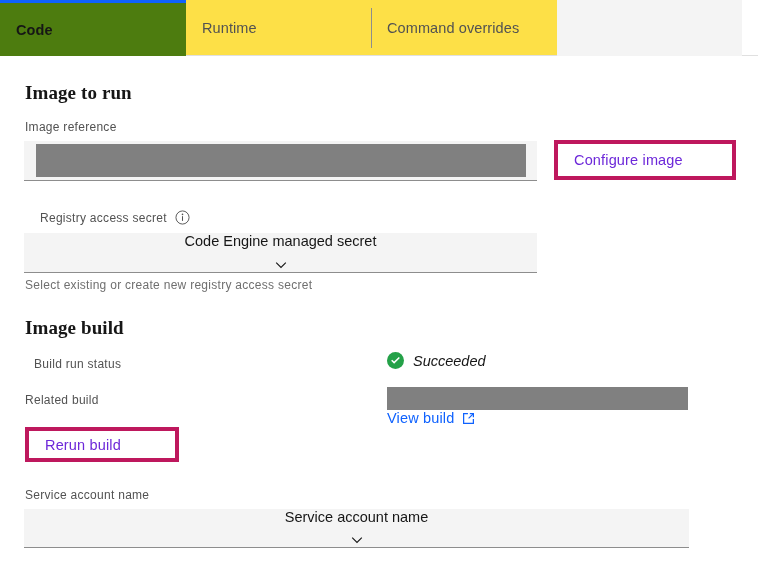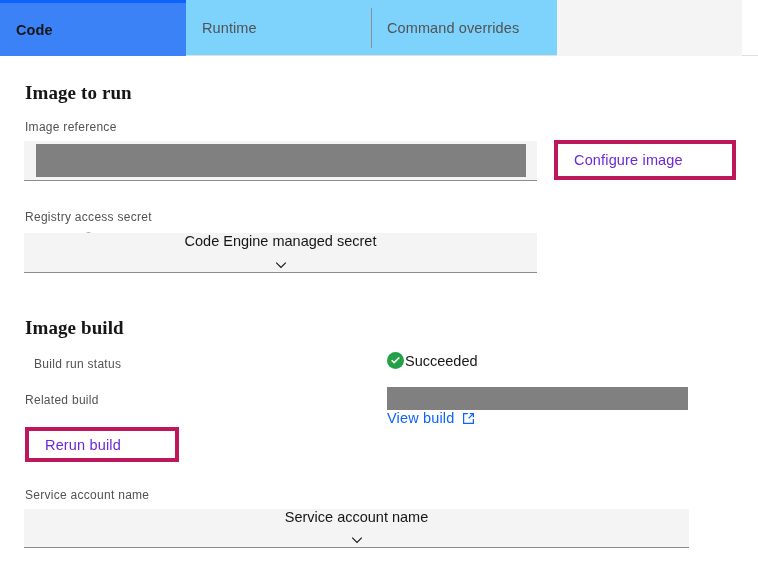--- a/index.html
+++ b/index.html
@@ -25,41 +25,41 @@
     height: 56px;
     display: flex;
     align-items: stretch;
     background: #f4f4f4;
   }
 
   .tab {
     display: flex;
     align-items: center;
     height: 56px;
-    background: #7dd3fc;
+    background: #fde047;
     color: #525252;
     font-size: 14.5px;
     letter-spacing: 0.1px;
     padding: 0 16px;
     position: relative;
     border-bottom: 1px solid #e0e0e0;
     cursor: pointer;
     white-space: nowrap;
   }
 
   .tab + .tab::before {
     content: "";
     position: absolute;
     left: 0; top: 8px;
     width: 1px; height: 40px;
     background: #8d8d8d;
   }
 
   .tab.active {
-    background: #3b82f6;
+    background: #4d7c0f;
     color: #161616;
     font-weight: bold;
     border-top: 3px solid #0f62fe;
     border-bottom: none;
     padding-left: 16px;
   }
   .tab.active::before { display: none; }
   .tab.active + .tab::before { display: none; }
 
   #tab-code   { width: 186px; }
@@ -155,23 +155,24 @@
     text-decoration: none;
     display: inline-flex;
     align-items: center;
     gap: 7px;
     cursor: pointer;
   }
 
   .status-row {
     display: flex;
     align-items: center;
-    gap: 1px;
-    font-size: 14.5px;
-    color: #161616;
+    gap: 9px;
+    font-size: 14.5px;
+    color: #161616;
+    font-style: italic;
   }
 
   .info-icon { display: block; }
 
   
   .abs { position: absolute; }
 </style>
 </head>
 <body>
 
@@ -195,36 +196,37 @@
   <div class="abs label" style="left:25px; top:64px;">Image reference</div>
 
   <div class="abs field" style="left:24px; top:85px; width:513px; height:40px;">
     <div class="redaction" style="left:12px; top:3px; width:490px; height:33px;"></div>
   </div>
 
   <div class="abs btn-outline" style="left:554px; top:84px; width:182px; height:40px;">
     <span>Configure image</span>
   </div>
 
-  <div class="abs" style="left:25px; top:154px; display:flex; align-items:center; gap:8px;flex-direction:column;">
+  <div class="abs" style="left:40px; top:154px; display:flex; align-items:center; gap:8px;">
     <span class="label">Registry access secret</span>
     <svg class="info-icon" width="15" height="15" viewBox="0 0 16 16">
       <circle cx="8" cy="8" r="7" fill="none" stroke="#525252" stroke-width="1"></circle>
       <circle cx="8" cy="4.7" r="0.85" fill="#525252"></circle>
       <rect x="7.45" y="6.6" width="1.1" height="5" fill="#525252"></rect>
     </svg>
   </div>
 
   <div class="abs dropdown" style="left:24px; top:177px; width:513px; height:40px;">
     <span>Code Engine managed secret</span>
     <svg class="chev" viewBox="0 0 16 16">
       <path d="M2.5 5.2 L8 10.7 L13.5 5.2" fill="none" stroke="#161616" stroke-width="1.3"></path>
     </svg>
   </div>
 
+  <div class="abs helper" style="left:25px; top:222px;">Select existing or create new registry access secret</div>
 
   <div class="abs h2" style="left:25px; top:261px;">Image build</div>
 
   <div class="abs label" style="left:34px; top:301px;">Build run status</div>
 
   <div class="abs status-row" style="left:387px; top:296px;">
     <svg width="17" height="17" viewBox="0 0 16 16">
       <circle cx="8" cy="8" r="8" fill="#24a148"></circle>
       <path d="M6.7 11 L3.9 8.2 L4.9 7.2 L6.7 9.0 L11.1 4.6 L12.1 5.6 Z" fill="#ffffff"></path>
     </svg>

